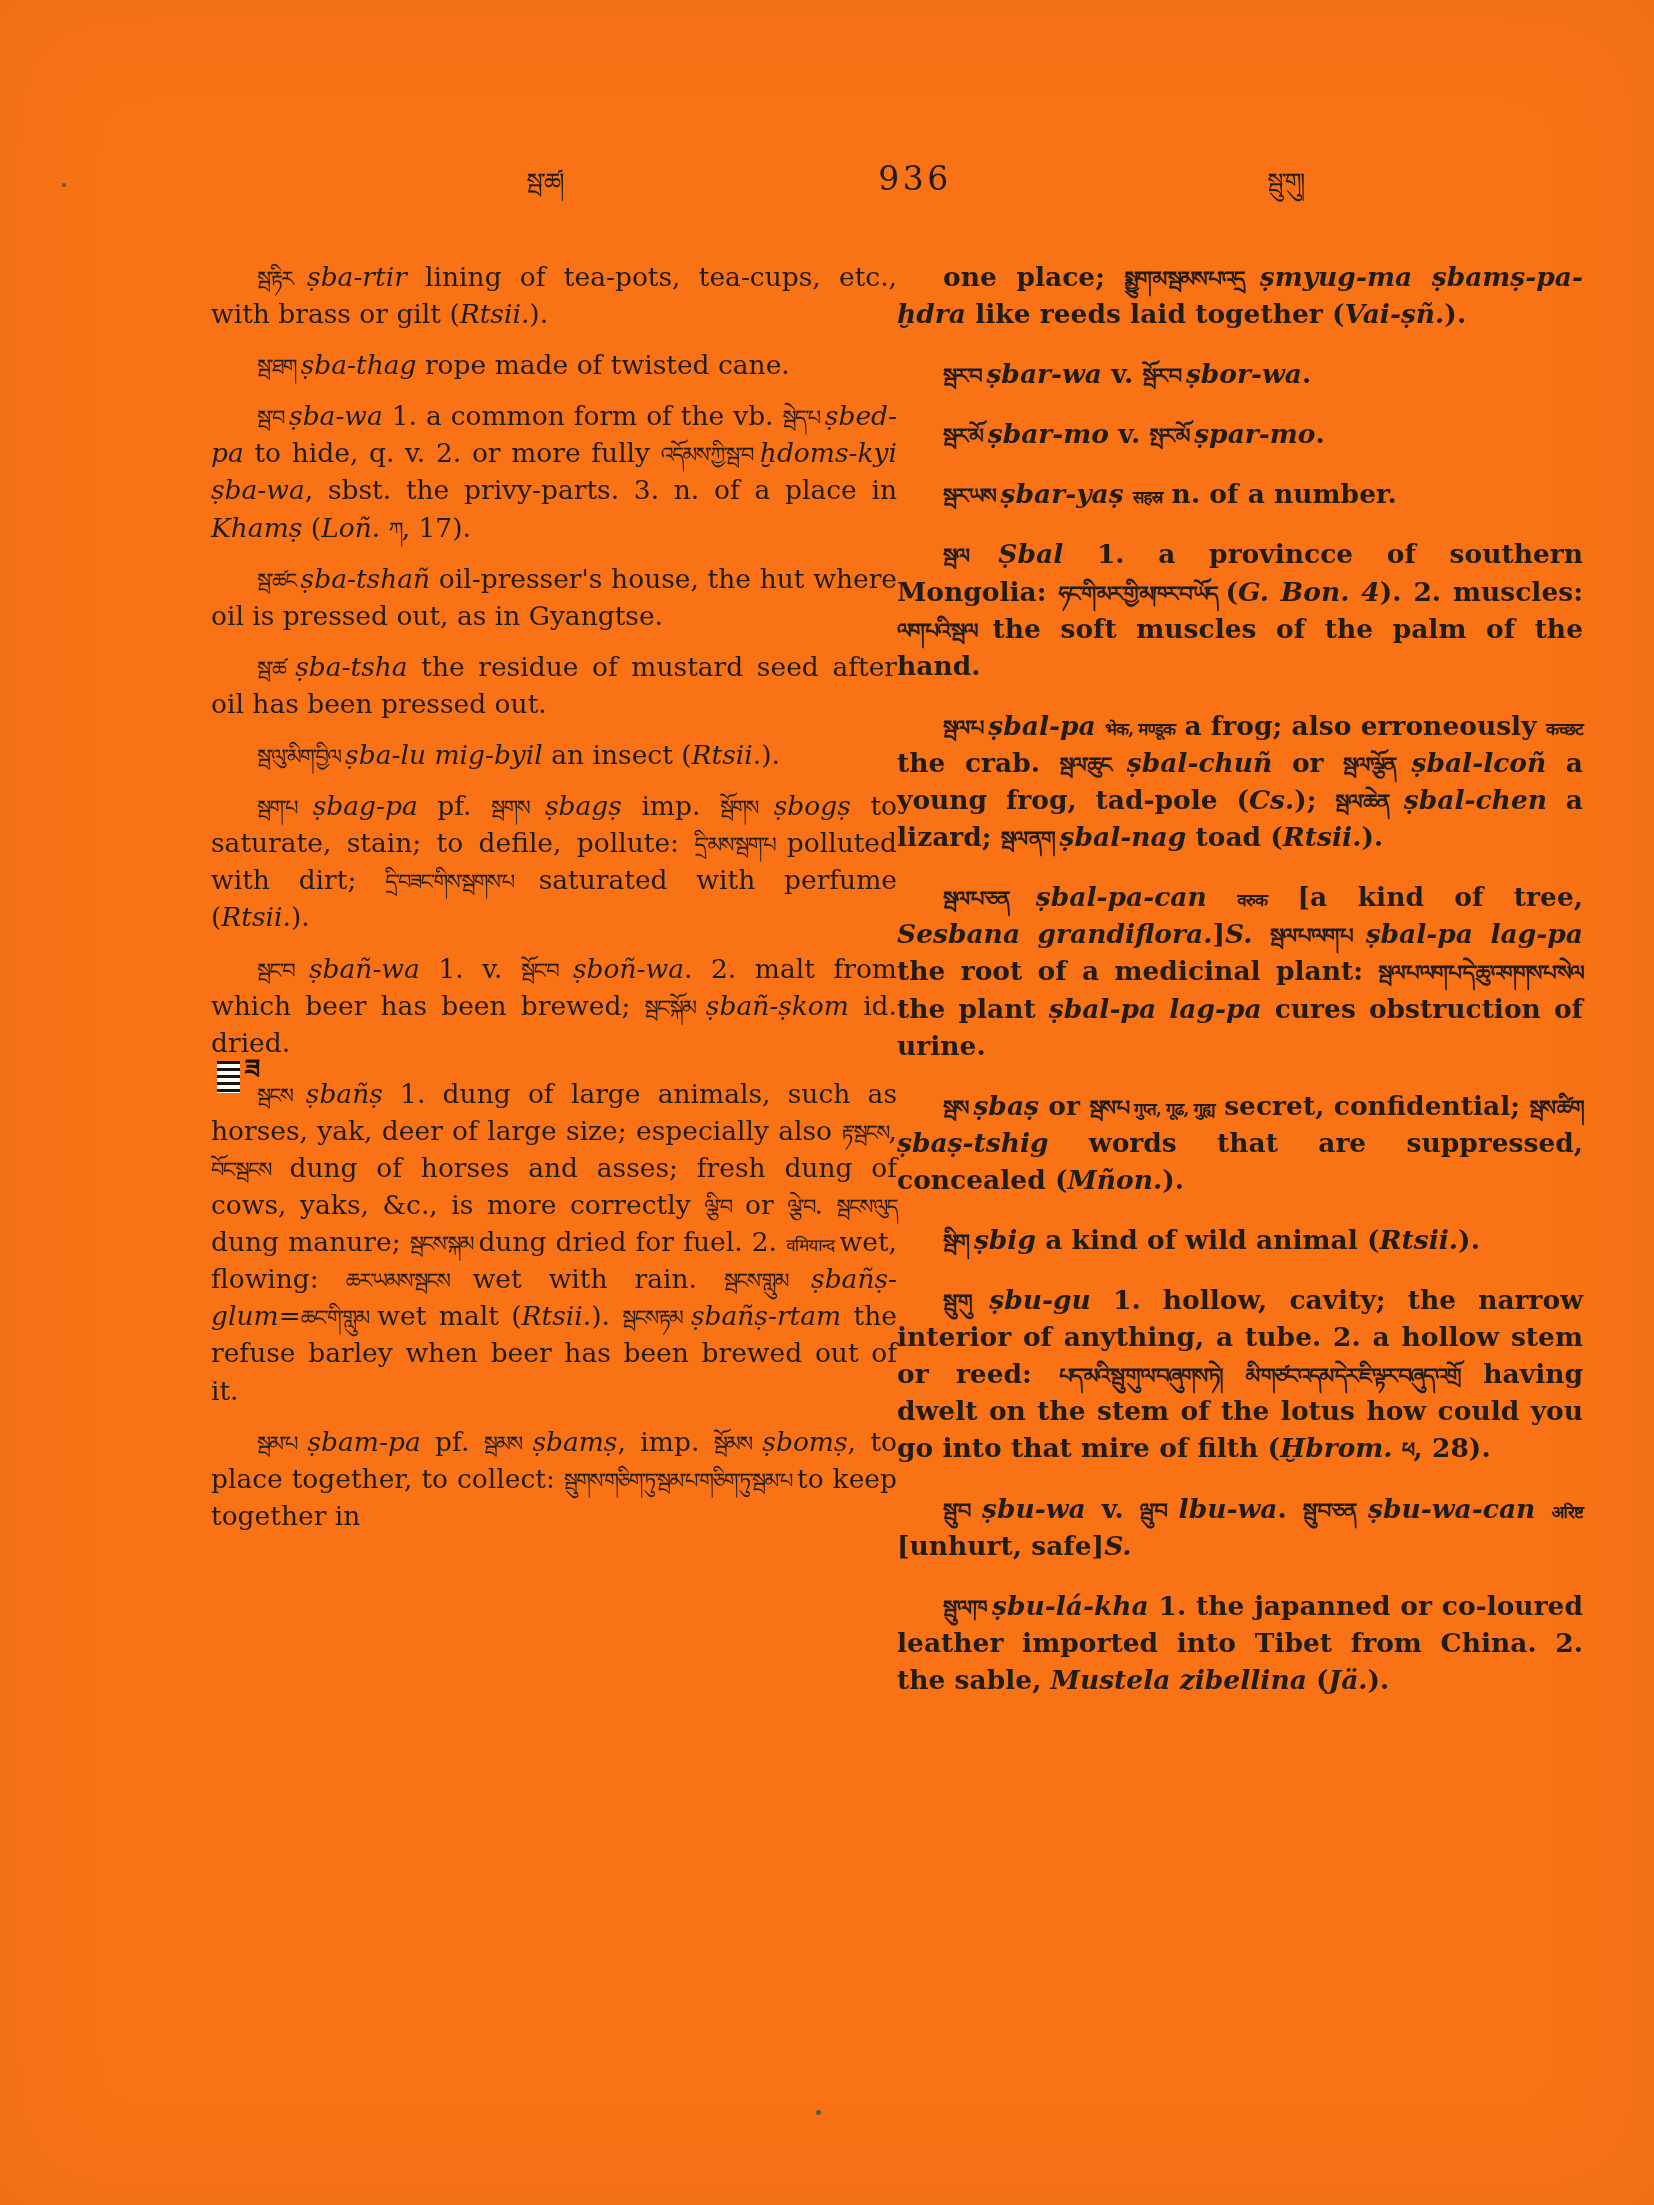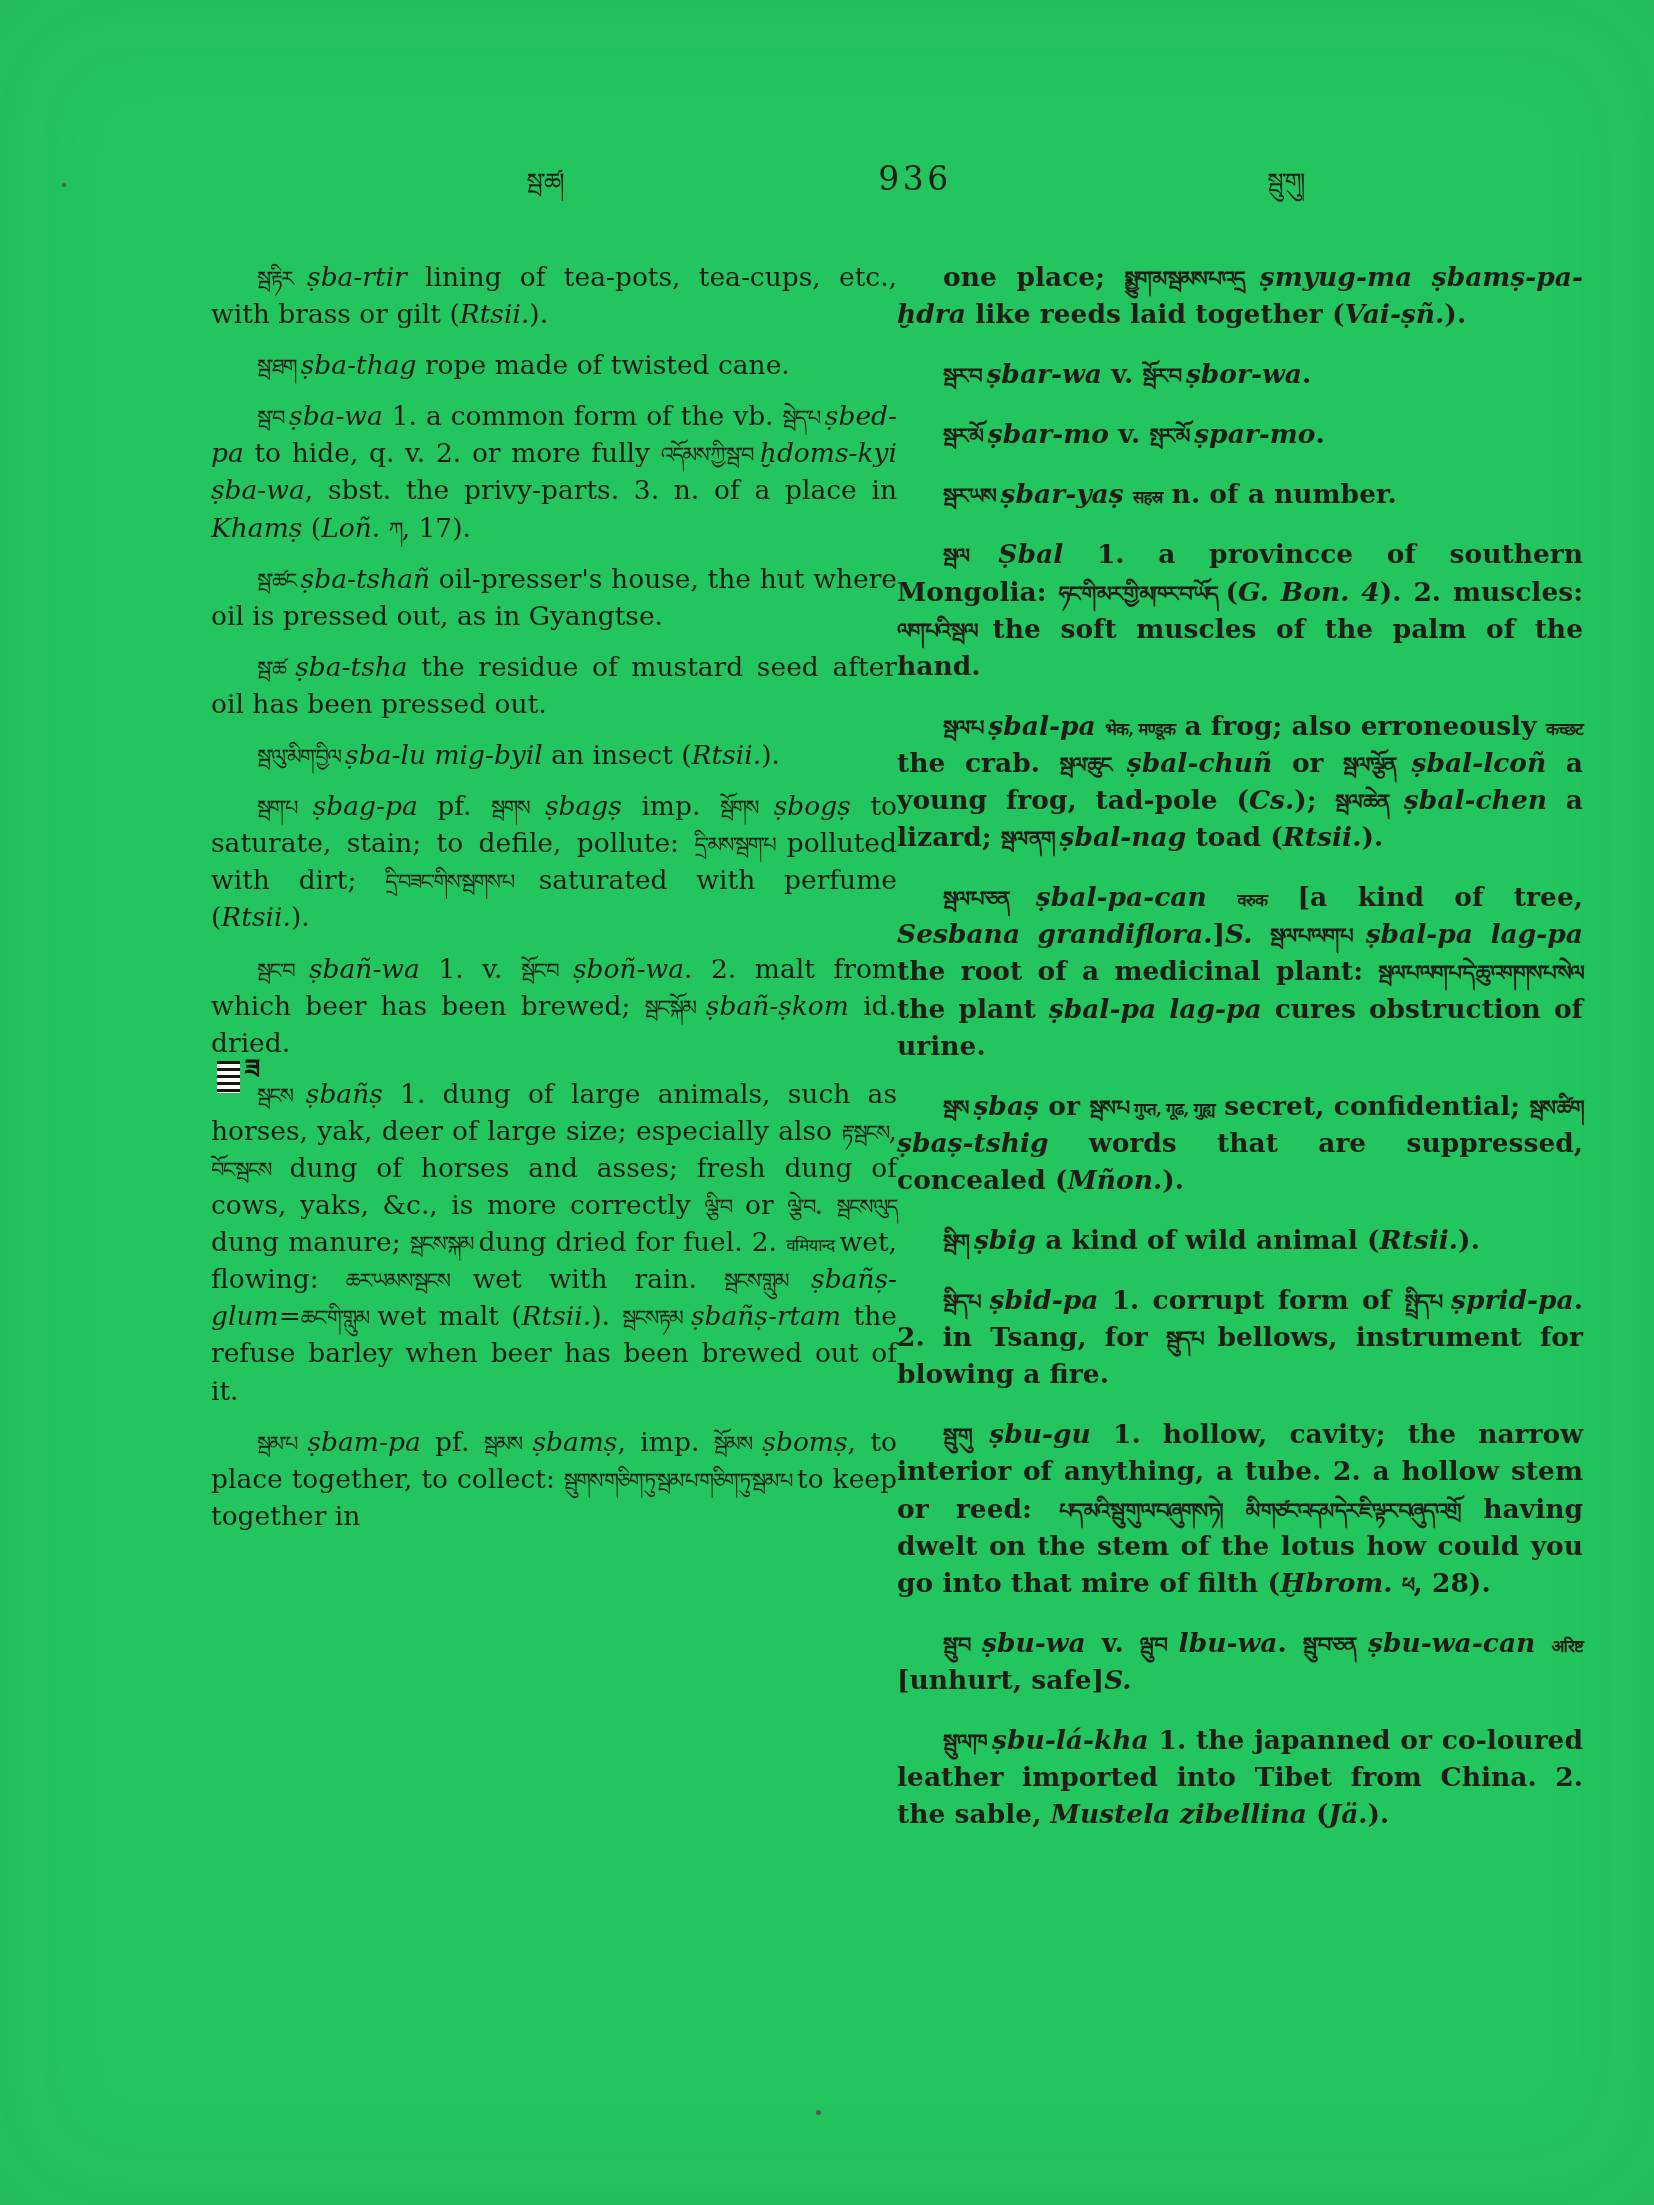--- a/index.html
+++ b/index.html
@@ -1,17 +1,17 @@
 <!DOCTYPE html>
 <html style="font-size:14px"><head>
 <meta charset="utf-8">
 <style>
   html,body{margin:0;padding:0;}
   body{background:#e9e7e2;font-family:"DejaVu Serif","Liberation Serif",serif;}
-  .page{position:relative;width:1654px;height:2206px;background:#22c55e;color:#201d19;
+  .page{position:relative;width:1654px;height:2206px;background:#f97316;color:#201d19;
         overflow:hidden;box-shadow:inset 0 0 124px rgba(60,50,30,0.07);}
   .page-header{position:absolute;top:155px;left:211px;width:1408px;
         display:grid;grid-template-columns:1fr auto 1fr;align-items:baseline;}
   .head-left,.head-right{text-align:center;}
   .head-center{font-size:33px;letter-spacing:3.5px;}
   .tib{font-size:24px;letter-spacing:-1.8px;}
   .columns{position:absolute;top:258px;left:211px;width:1408px;display:flex;}
   .column{width:686px;}
   .entry{font-size:26.5px;line-height:1.40;text-indent:46px;margin:0 0 14px;text-align:justify;}
   .column.right-col .entry{margin-bottom:23px;font-weight:bold;}
@@ -63,21 +63,20 @@
     <section class="column right-col">
         <p class="entry"><span class="seg-r">one place; </span><span class="seg-bo tib">སྨྱུག་མ་སྦམས་པ་འདྲ </span><span class="seg-i">ṣmyug-ma ṣbamṣ-pa-ḫdra</span><span class="seg-r"> like reeds laid together  (</span><span class="seg-i">Vai-ṣñ.</span><span class="seg-r">).</span></p>
         <p class="entry"><span class="seg-bo tib">སྦར་བ </span><span class="seg-i">ṣbar-wa</span><span class="seg-r"> v. </span><span class="seg-bo tib">སྦོར་བ </span><span class="seg-i">ṣbor-wa</span><span class="seg-r">.</span></p>
         <p class="entry"><span class="seg-bo tib">སྦར་མོ </span><span class="seg-i">ṣbar-mo</span><span class="seg-r"> v. </span><span class="seg-bo tib">སྤར་མོ </span><span class="seg-i">ṣpar-mo</span><span class="seg-r">.</span></p>
         <p class="entry"><span class="seg-bo tib">སྦར་ཡས </span><span class="seg-i">ṣbar-yaṣ</span><span class="seg-r"> </span><span class="seg-dev">सहस्र</span><span class="seg-r"> n. of a number.</span></p>
         <p class="entry"><span class="seg-bo tib">སྦལ </span><span class="seg-i">Ṣbal</span><span class="seg-r"> 1. a provincce of southern Mongolia: </span><span class="seg-bo tib">ཧང་གི་མར་གྱི་མཁར་བ་ཡོད </span><span class="seg-r">(</span><span class="seg-i">G. Bon. 4</span><span class="seg-r">).  2. muscles: </span><span class="seg-bo tib">ལག་པའི་སྦལ </span><span class="seg-r">the soft muscles of the palm of the hand.</span></p>
         <p class="entry"><span class="seg-bo tib">སྦལ་པ </span><span class="seg-i">ṣbal-pa</span><span class="seg-r"> </span><span class="seg-dev">भेक, मण्डूक</span><span class="seg-r"> a frog; also erroneously </span><span class="seg-dev">कच्छट</span><span class="seg-r"> the crab. </span><span class="seg-bo tib">སྦལ་ཆུང </span><span class="seg-i">ṣbal-chuñ</span><span class="seg-r"> or </span><span class="seg-bo tib">སྦལ་ལྕོན </span><span class="seg-i">ṣbal-lcoñ</span><span class="seg-r"> a young frog, tad-pole (</span><span class="seg-i">Cs.</span><span class="seg-r">); </span><span class="seg-bo tib">སྦལ་ཆེན </span><span class="seg-i">ṣbal-chen</span><span class="seg-r"> a lizard; </span><span class="seg-bo tib">སྦལ་ནག </span><span class="seg-i">ṣbal-nag</span><span class="seg-r"> toad (</span><span class="seg-i">Rtsii.</span><span class="seg-r">).</span></p>
         <p class="entry"><span class="seg-bo tib">སྦལ་པ་ཅན </span><span class="seg-i">ṣbal-pa-can</span><span class="seg-r"> </span><span class="seg-dev">वरुक</span><span class="seg-r"> [a kind of tree, </span><span class="seg-i">Sesbana grandiflora.</span><span class="seg-r">]</span><span class="seg-i">S.</span><span class="seg-r"> </span><span class="seg-bo tib">སྦལ་པ་ལག་པ </span><span class="seg-i">ṣbal-pa lag-pa</span><span class="seg-r"> the root of a medicinal plant: </span><span class="seg-bo tib">སྦལ་པ་ལག་པ་དེ་ཆུ་འགགས་པ་སེལ </span><span class="seg-r">the plant </span><span class="seg-i">ṣbal-pa lag-pa</span><span class="seg-r"> cures obstruction of urine.</span></p>
         <p class="entry"><span class="seg-bo tib">སྦས </span><span class="seg-i">ṣbaṣ</span><span class="seg-r"> or </span><span class="seg-bo tib">སྦས་པ </span><span class="seg-dev">गुप्त, गूढ, गुह्य</span><span class="seg-r"> secret, confidential; </span><span class="seg-bo tib">སྦས་ཚིག </span><span class="seg-i">ṣbaṣ-tshig</span><span class="seg-r"> words that are suppressed, concealed (</span><span class="seg-i">Mñon.</span><span class="seg-r">).</span></p>
         <p class="entry"><span class="seg-bo tib">སྦིག </span><span class="seg-i">ṣbig</span><span class="seg-r"> a kind of wild animal (</span><span class="seg-i">Rtsii.</span><span class="seg-r">).</span></p>
-        <p class="entry"><span class="seg-bo tib">སྦིད་པ </span><span class="seg-i">ṣbid-pa</span><span class="seg-r"> 1. corrupt form of </span><span class="seg-bo tib">སྤྲིད་པ </span><span class="seg-i">ṣprid-pa</span><span class="seg-r">.  2. in Tsang, for </span><span class="seg-bo tib">སྦུད་པ </span><span class="seg-r">bellows, instrument for blowing a fire.</span></p>
         <p class="entry"><span class="seg-bo tib">སྦུ་གུ </span><span class="seg-i">ṣbu-gu</span><span class="seg-r"> 1. hollow, cavity; the narrow interior of anything, a tube.  2. a hollow stem or reed: </span><span class="seg-bo tib">པད་མའི་སྦུ་གུ་ལ་བཞུགས་ཏེ། མི་གཙང་འདམ་དེར་ཇི་ལྟར་བཞུད་འགྲོ </span><span class="seg-r">having dwelt on the stem of the lotus how could you go into that mire of filth (</span><span class="seg-i">Ḫbrom.</span><span class="seg-r"> </span><span class="seg-bo tib">ཕ</span><span class="seg-r">, 28).</span></p>
         <p class="entry"><span class="seg-bo tib">སྦུ་བ </span><span class="seg-i">ṣbu-wa</span><span class="seg-r"> v. </span><span class="seg-bo tib">ལྦུ་བ </span><span class="seg-i">lbu-wa</span><span class="seg-r">.  </span><span class="seg-bo tib">སྦུ་བ་ཅན </span><span class="seg-i">ṣbu-wa-can</span><span class="seg-r"> </span><span class="seg-dev">अरिष्ट</span><span class="seg-r"> [unhurt, safe]</span><span class="seg-i">S.</span></p>
         <p class="entry"><span class="seg-bo tib">སྦུ་ལ་ཁ </span><span class="seg-i">ṣbu-lá-kha</span><span class="seg-r"> 1. the japanned or co-loured leather imported into Tibet from China.  2. the sable, </span><span class="seg-i">Mustela zibellina</span><span class="seg-r"> (</span><span class="seg-i">Jä.</span><span class="seg-r">).</span></p>
       </section>
   </main>
 
   <span class="speck s1"></span>
   <span class="speck s2"></span>
 </div>
 

